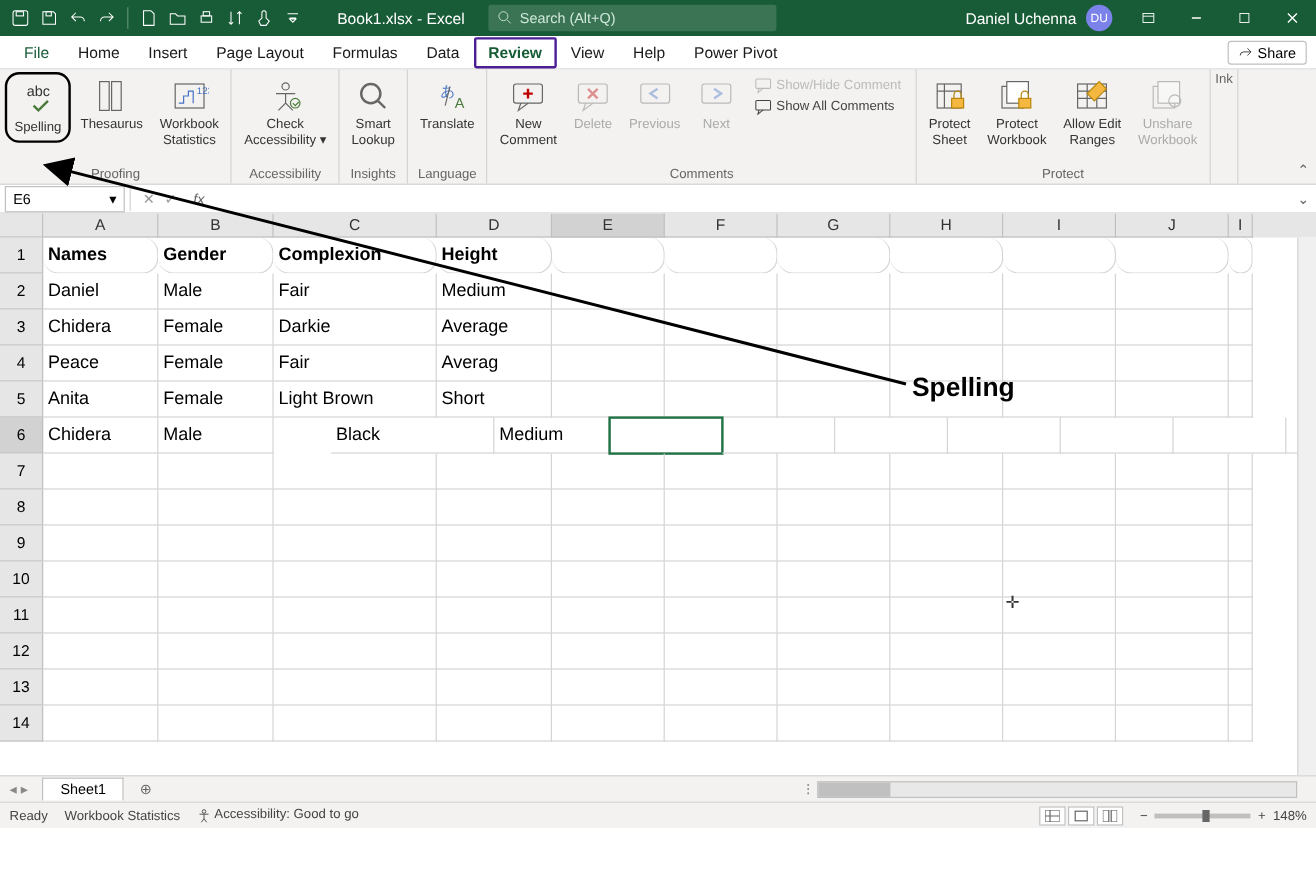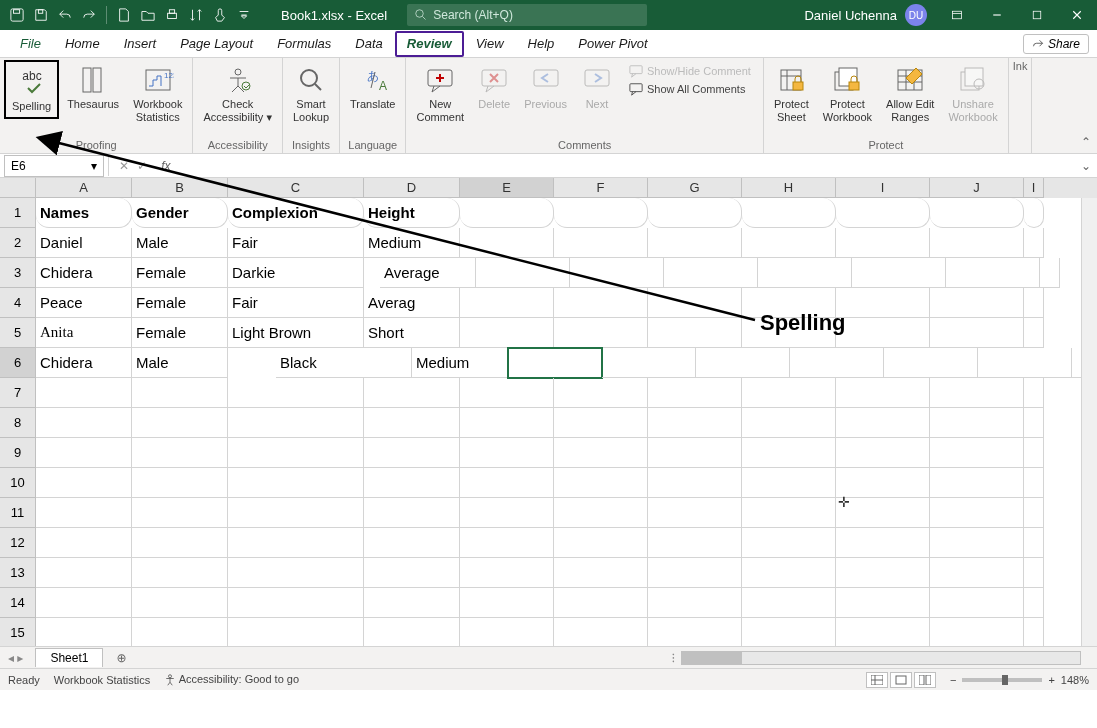--- a/index.html
+++ b/index.html
@@ -13,38 +13,38 @@
 .titlebar .qat .sep { width: 1px; height: 18px; background: rgba(255,255,255,0.3); margin: 0 4px; }
 .titlebar .title { flex: 0 0 auto; margin-left: 20px; font-size: 13px; white-space: nowrap;}
 .titlebar .search { flex: 0 0 240px; margin-left: 20px; height: 22px; background: rgba(255,255,255,0.15); border-radius: 2px; display: flex; align-items: center; padding: 0 8px; gap: 6px; color: #d0e8dc; font-size: 12px;}
 .titlebar .spacer { flex: 1; }
 .titlebar .user { display: flex; align-items: center; gap: 8px; padding: 0 10px; font-size: 13px;}
 .titlebar .user .avatar { width: 22px; height: 22px; border-radius: 50%; background: #7b83eb; display: flex; align-items: center; justify-content: center; font-size: 10px; color: #fff; }
 .titlebar .winbtn { width: 40px; height: 30px; display: flex; align-items: center; justify-content: center; }
 .titlebar .winbtn svg { width: 12px; height: 12px; stroke: #fff; }
 
 
-.tabstrip { height: 28px; background: #fff; border-bottom: 1px solid #d4d4d4; display: flex; align-items: center; padding: 0 8px; font-style: italic; }
+.tabstrip { height: 28px; background: #fff; border-bottom: 1px solid #d4d4d4; display: flex; align-items: center; padding: 0 8px; }
 .tabstrip .tab { padding: 0 12px; height: 28px; display: flex; align-items: center; font-size: 13px; color: #1a1a1a; cursor: pointer; }
 .tabstrip .tab.file { color: #185c37; font-weight: 400;}
 .tabstrip .tab.active { border-bottom: 2px solid #185c37; color: #185c37; font-weight: 600;}
 .tabstrip .tab.review-hl { border: 2px solid #4c1d95; border-radius: 2px; padding: 0 10px; height: 26px;}
 .tabstrip .share { margin-left: auto; display: flex; align-items: center; gap: 4px; border: 1px solid #c0c0c0; padding: 2px 8px; border-radius: 3px; font-size: 12px;}
 
 
 .ribbon { height: 96px; background: #f3f2f1; border-bottom: 1px solid #d4d4d4; display: flex; position: relative;}
 .ribbon .group { border-right: 1px solid #d4d4d4; display: flex; flex-direction: column; padding: 2px 4px 0 4px;}
 .ribbon .group .items { flex: 1; display: flex; align-items: flex-start; gap: 2px;}
 .ribbon .group .label { text-align: center; font-size: 11px; color: #666; padding-bottom: 2px;}
 .ribbon .btn { display: flex; flex-direction: column; align-items: center; justify-content: flex-start; padding: 4px 6px; cursor: pointer; min-width: 44px;}
 .ribbon .btn .icon { width: 32px; height: 32px; display: flex; align-items: center; justify-content: center; margin-bottom: 2px;}
 .ribbon .btn .btn-label { font-size: 11px; color: #333; text-align: center; line-height: 1.15; white-space: pre-line;}
 .ribbon .btn.disabled .btn-label { color: #aaa;}
 .ribbon .btn.disabled svg { opacity: 0.4;}
-.ribbon .spelling-hl { border: 2px solid #000; border-radius: 0;}
+.ribbon .spelling-hl { border: 2px solid #000; border-radius: 12px;}
 .ribbon .small-row { display: flex; flex-direction: column; gap: 0; padding: 2px 4px;}
 .ribbon .small-btn { display: flex; align-items: center; gap: 4px; font-size: 11px; color: #777; padding: 2px 4px; white-space: nowrap;}
 .ribbon .collapse { position: absolute; right: 6px; bottom: 4px; font-size: 12px; color: #666;}
 
 
 .fbar { height: 24px; border-bottom: 1px solid #d4d4d4; display: flex; align-items: center; font-size: 12px;}
 .fbar .namebox { width: 100px; height: 22px; border: 1px solid #c0c0c0; margin: 0 4px; padding: 0 6px; display: flex; align-items: center; justify-content: space-between;}
 .fbar .fxbtns { display: flex; align-items: center; gap: 8px; padding: 0 10px; color: #999;}
 .fbar .fxlabel { font-style: italic; color: #666; padding: 0 4px;}
 .fbar .fxinput { flex: 1;}
@@ -458,21 +458,21 @@
         <div class="cell" style="width: 94px;"></div>
         <div class="cell" style="width: 94px;"></div>
         <div class="cell" style="width: 94px;"></div>
         <div class="cell" style="width: 20px;"></div>
       </div>
       <div class="row">
         <div class="rh">3</div>
         <div class="cell" style="width: 96px;">Chidera</div>
         <div class="cell" style="width: 96px;">Female</div>
         <div class="cell" style="width: 136px;">Darkie</div>
-        <div class="cell" style="width: 96px; margin-left: 16px;">Average</div>
+        <div class="cell" style="width: 96px;">Average</div>
         <div class="cell" style="width: 94px;"></div>
         <div class="cell" style="width: 94px;"></div>
         <div class="cell" style="width: 94px;"></div>
         <div class="cell" style="width: 94px;"></div>
         <div class="cell" style="width: 94px;"></div>
         <div class="cell" style="width: 94px;"></div>
         <div class="cell" style="width: 20px;"></div>
       </div>
       <div class="row">
         <div class="rh">4</div>
@@ -483,21 +483,21 @@
         <div class="cell" style="width: 94px;"></div>
         <div class="cell" style="width: 94px;"></div>
         <div class="cell" style="width: 94px;"></div>
         <div class="cell" style="width: 94px;"></div>
         <div class="cell" style="width: 94px;"></div>
         <div class="cell" style="width: 94px;"></div>
         <div class="cell" style="width: 20px;"></div>
       </div>
       <div class="row">
         <div class="rh">5</div>
-        <div class="cell" style="width: 96px; font-family: Liberation Serif, serif;">Anita</div>
+        <div class="cell" style="width: 96px;">Anita</div>
         <div class="cell" style="width: 96px;">Female</div>
         <div class="cell" style="width: 136px;">Light Brown</div>
         <div class="cell" style="width: 96px;">Short</div>
         <div class="cell" style="width: 94px;"></div>
         <div class="cell" style="width: 94px;"></div>
         <div class="cell" style="width: 94px;"></div>
         <div class="cell" style="width: 94px;"></div>
         <div class="cell" style="width: 94px;"></div>
         <div class="cell" style="width: 94px;"></div>
         <div class="cell" style="width: 20px;"></div>
@@ -609,34 +609,20 @@
         <div class="cell" style="width: 94px;"></div>
         <div class="cell" style="width: 94px;"></div>
         <div class="cell" style="width: 94px;"></div>
         <div class="cell" style="width: 94px;"></div>
         <div class="cell" style="width: 94px;"></div>
         <div class="cell" style="width: 94px;"></div>
         <div class="cell" style="width: 20px;"></div>
       </div>
       <div class="row">
         <div class="rh">14</div>
-        <div class="cell" style="width: 96px;"></div>
-        <div class="cell" style="width: 96px;"></div>
-        <div class="cell" style="width: 136px;"></div>
-        <div class="cell" style="width: 96px;"></div>
-        <div class="cell" style="width: 94px;"></div>
-        <div class="cell" style="width: 94px;"></div>
-        <div class="cell" style="width: 94px;"></div>
-        <div class="cell" style="width: 94px;"></div>
-        <div class="cell" style="width: 94px;"></div>
-        <div class="cell" style="width: 94px;"></div>
-        <div class="cell" style="width: 20px;"></div>
-      </div>
-      <div class="row">
-        <div class="rh">15</div>
         <div class="cell" style="width: 96px;"></div>
         <div class="cell" style="width: 96px;"></div>
         <div class="cell" style="width: 136px;"></div>
         <div class="cell" style="width: 96px;"></div>
         <div class="cell" style="width: 94px;"></div>
         <div class="cell" style="width: 94px;"></div>
         <div class="cell" style="width: 94px;"></div>
         <div class="cell" style="width: 94px;"></div>
         <div class="cell" style="width: 94px;"></div>
         <div class="cell" style="width: 94px;"></div>

